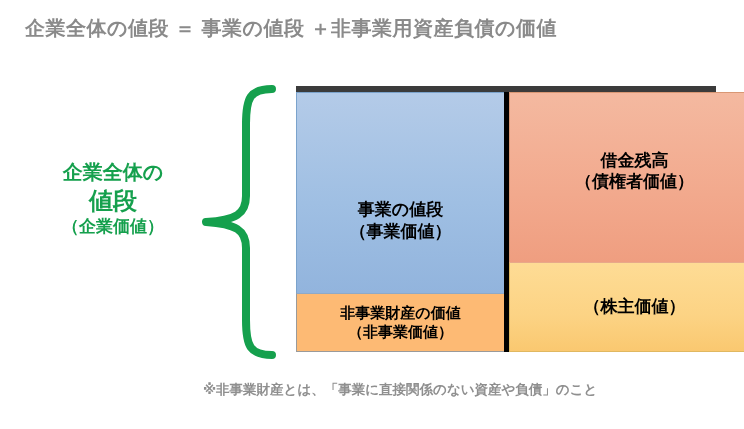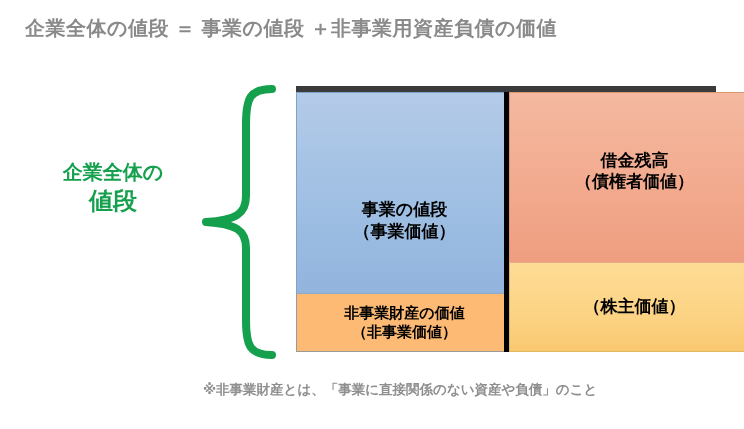--- a/index.html
+++ b/index.html
@@ -68,21 +68,21 @@
     left: 0px;
     top: 0px;
     width: 420px;
     height: 6px;
     background: #3b3b3b;
   }
   .col {
     position: absolute;
     top: 6px;
   }
-  #col-left  { left: 0px;   width: 209px; height: 260px; padding-left: 8px; }
+  #col-left  { left: 0px;   width: 209px; height: 260px; }
   #col-right { left: 213px; width: 207px; height: 260px; padding-left: 44px; }
 
   #divider {
     position: absolute;
     left: 208px;
     top: 6px;
     width: 5px;
     height: 260px;
     background: #000000;
     z-index: 3;
@@ -157,20 +157,21 @@
 </head>
 <body>
 
 <div id="canvas">
 
   <div id="title">企業全体の値段 ＝ 事業の値段 ＋非事業用資産負債の価値</div>
 
   <div id="enterprise-label">
     <span class="l1">企業全体の</span>
     <span class="l2">値段</span>
+    <span class="l3">（企業価値）</span>
   </div>
 
   <svg id="brace" viewBox="0 0 78 276" aria-hidden="true">
     <path d="M72 5
              C 50 5, 46 14, 46 40
              L 46 112
              C 46 130, 36 136, 6 138
              C 36 140, 46 146, 46 164
              L 46 236
              C 46 262, 50 271, 72 271" fill="none" stroke="#15a04d" stroke-width="8" stroke-linecap="round" stroke-linejoin="round"></path>

